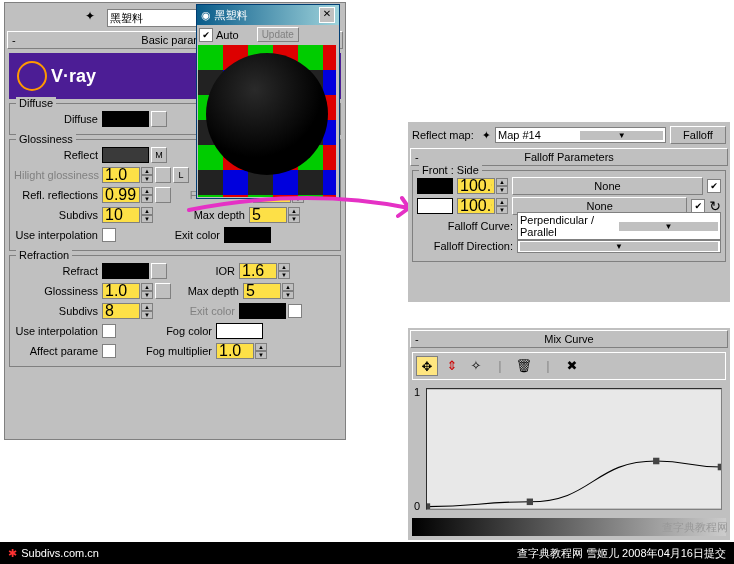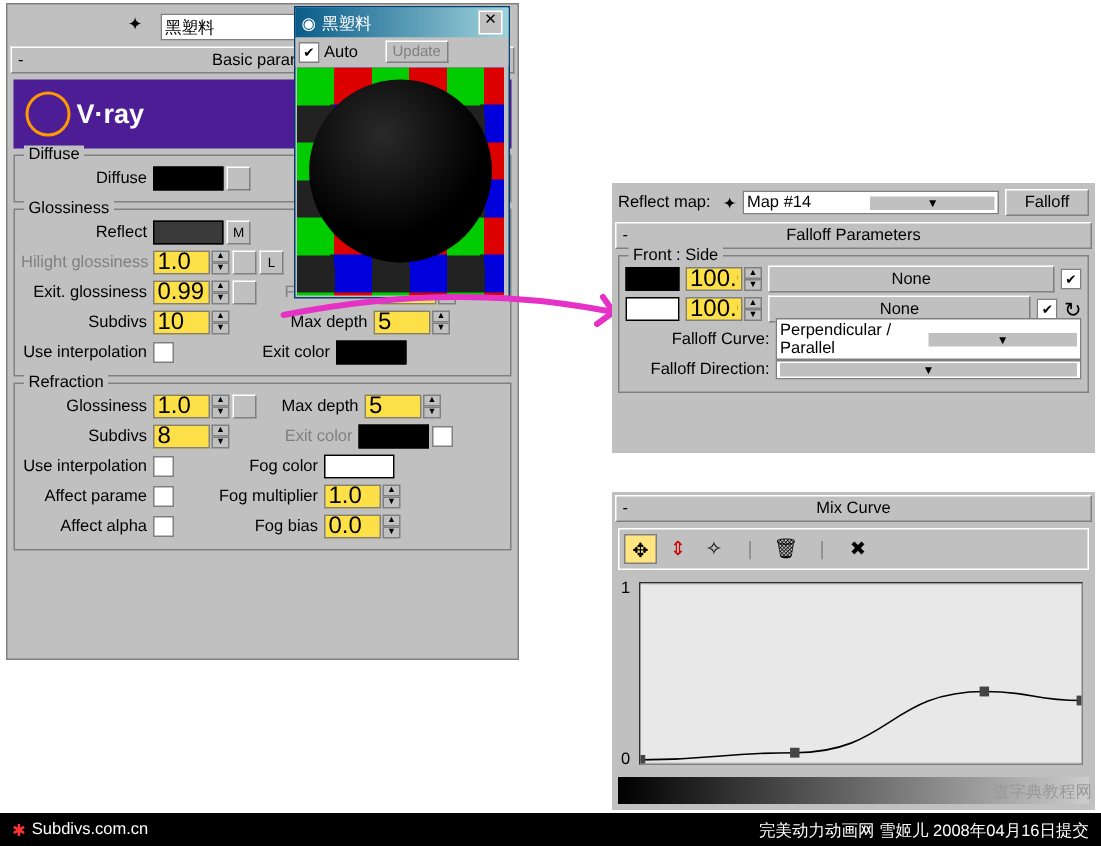--- a/index.html
+++ b/index.html
@@ -88,21 +88,21 @@
             <div>▼</div>
           </div>
         </div>
       <div class="sq-btn"></div>
       <div class="sq-btn">L</div>
       <span class="lbl" style="width:96px">Fresnel reflections</span>
       <div class="chk"></div>
       <div class="sq-btn">L</div>
     </div>
     <div class="row">
-      <span class="lbl" style="width:84px">Exit. glossiness</span>
+      <span class="lbl" style="width:84px">Refl. reflections</span>
       <div class="spin">
           <input value="0.99" style="">
           <div class="spin-btns">
             <div>▲</div>
             <div>▼</div>
           </div>
         </div>
       <div class="sq-btn"></div>
       <span class="lbl disabled" style="width:78px">Fresnel IOR</span>
       <div class="spin">
@@ -135,20 +135,33 @@
       <span class="lbl" style="width:84px">Use interpolation</span>
       <div class="chk"></div>
       <span class="lbl" style="width:104px">Exit color</span>
       <div class="swatch"></div>
     </div>
   </div>
 
   <div class="group">
     <span class="group-title">Refraction</span>
     <div class="row">
+      <span class="lbl" style="width:84px">Refract</span>
+      <div class="swatch"></div>
+      <div class="sq-btn"></div>
+      <span class="lbl" style="width:68px">IOR</span>
+      <div class="spin">
+          <input value="1.6" style="">
+          <div class="spin-btns">
+            <div>▲</div>
+            <div>▼</div>
+          </div>
+        </div>
+    </div>
+    <div class="row">
       <span class="lbl" style="width:84px">Glossiness</span>
       <div class="spin">
           <input value="1.0" style="">
           <div class="spin-btns">
             <div>▲</div>
             <div>▼</div>
           </div>
         </div>
       <div class="sq-btn"></div>
       <span class="lbl" style="width:68px">Max depth</span>
@@ -178,32 +191,20 @@
       <div class="chk"></div>
       <span class="lbl" style="width:96px">Fog color</span>
       <div class="swatch white"></div>
     </div>
     <div class="row">
       <span class="lbl" style="width:84px">Affect parame</span>
       <div class="chk"></div>
       <span class="lbl" style="width:96px">Fog multiplier</span>
       <div class="spin">
           <input value="1.0" style="">
-          <div class="spin-btns">
-            <div>▲</div>
-            <div>▼</div>
-          </div>
-        </div>
-    </div>
-    <div class="row">
-      <span class="lbl" style="width:84px">Affect alpha</span>
-      <div class="chk"></div>
-      <span class="lbl" style="width:96px">Fog bias</span>
-      <div class="spin">
-          <input value="0.0" style="">
           <div class="spin-btns">
             <div>▲</div>
             <div>▼</div>
           </div>
         </div>
     </div>
   </div>
 </div>
 
 <div class="preview-win">
@@ -318,16 +319,16 @@
           </g>
       </svg>
     </div>
   </div>
   <div class="gradient-bar"></div>
 </div>
 
 <div class="footer">
   <span class="star">✱</span>
   <span>Subdivs.com.cn</span>
-  <span style="margin-left:auto">完美动力动画网 雪姬儿 2008年04月16日提交</span>
+  <span style="margin-left:auto">查字典教程网 雪姬儿 2008年04月16日提交</span>
 </div>
 
 <div class="wm">查字典教程网</div>
 
 </body></html>

